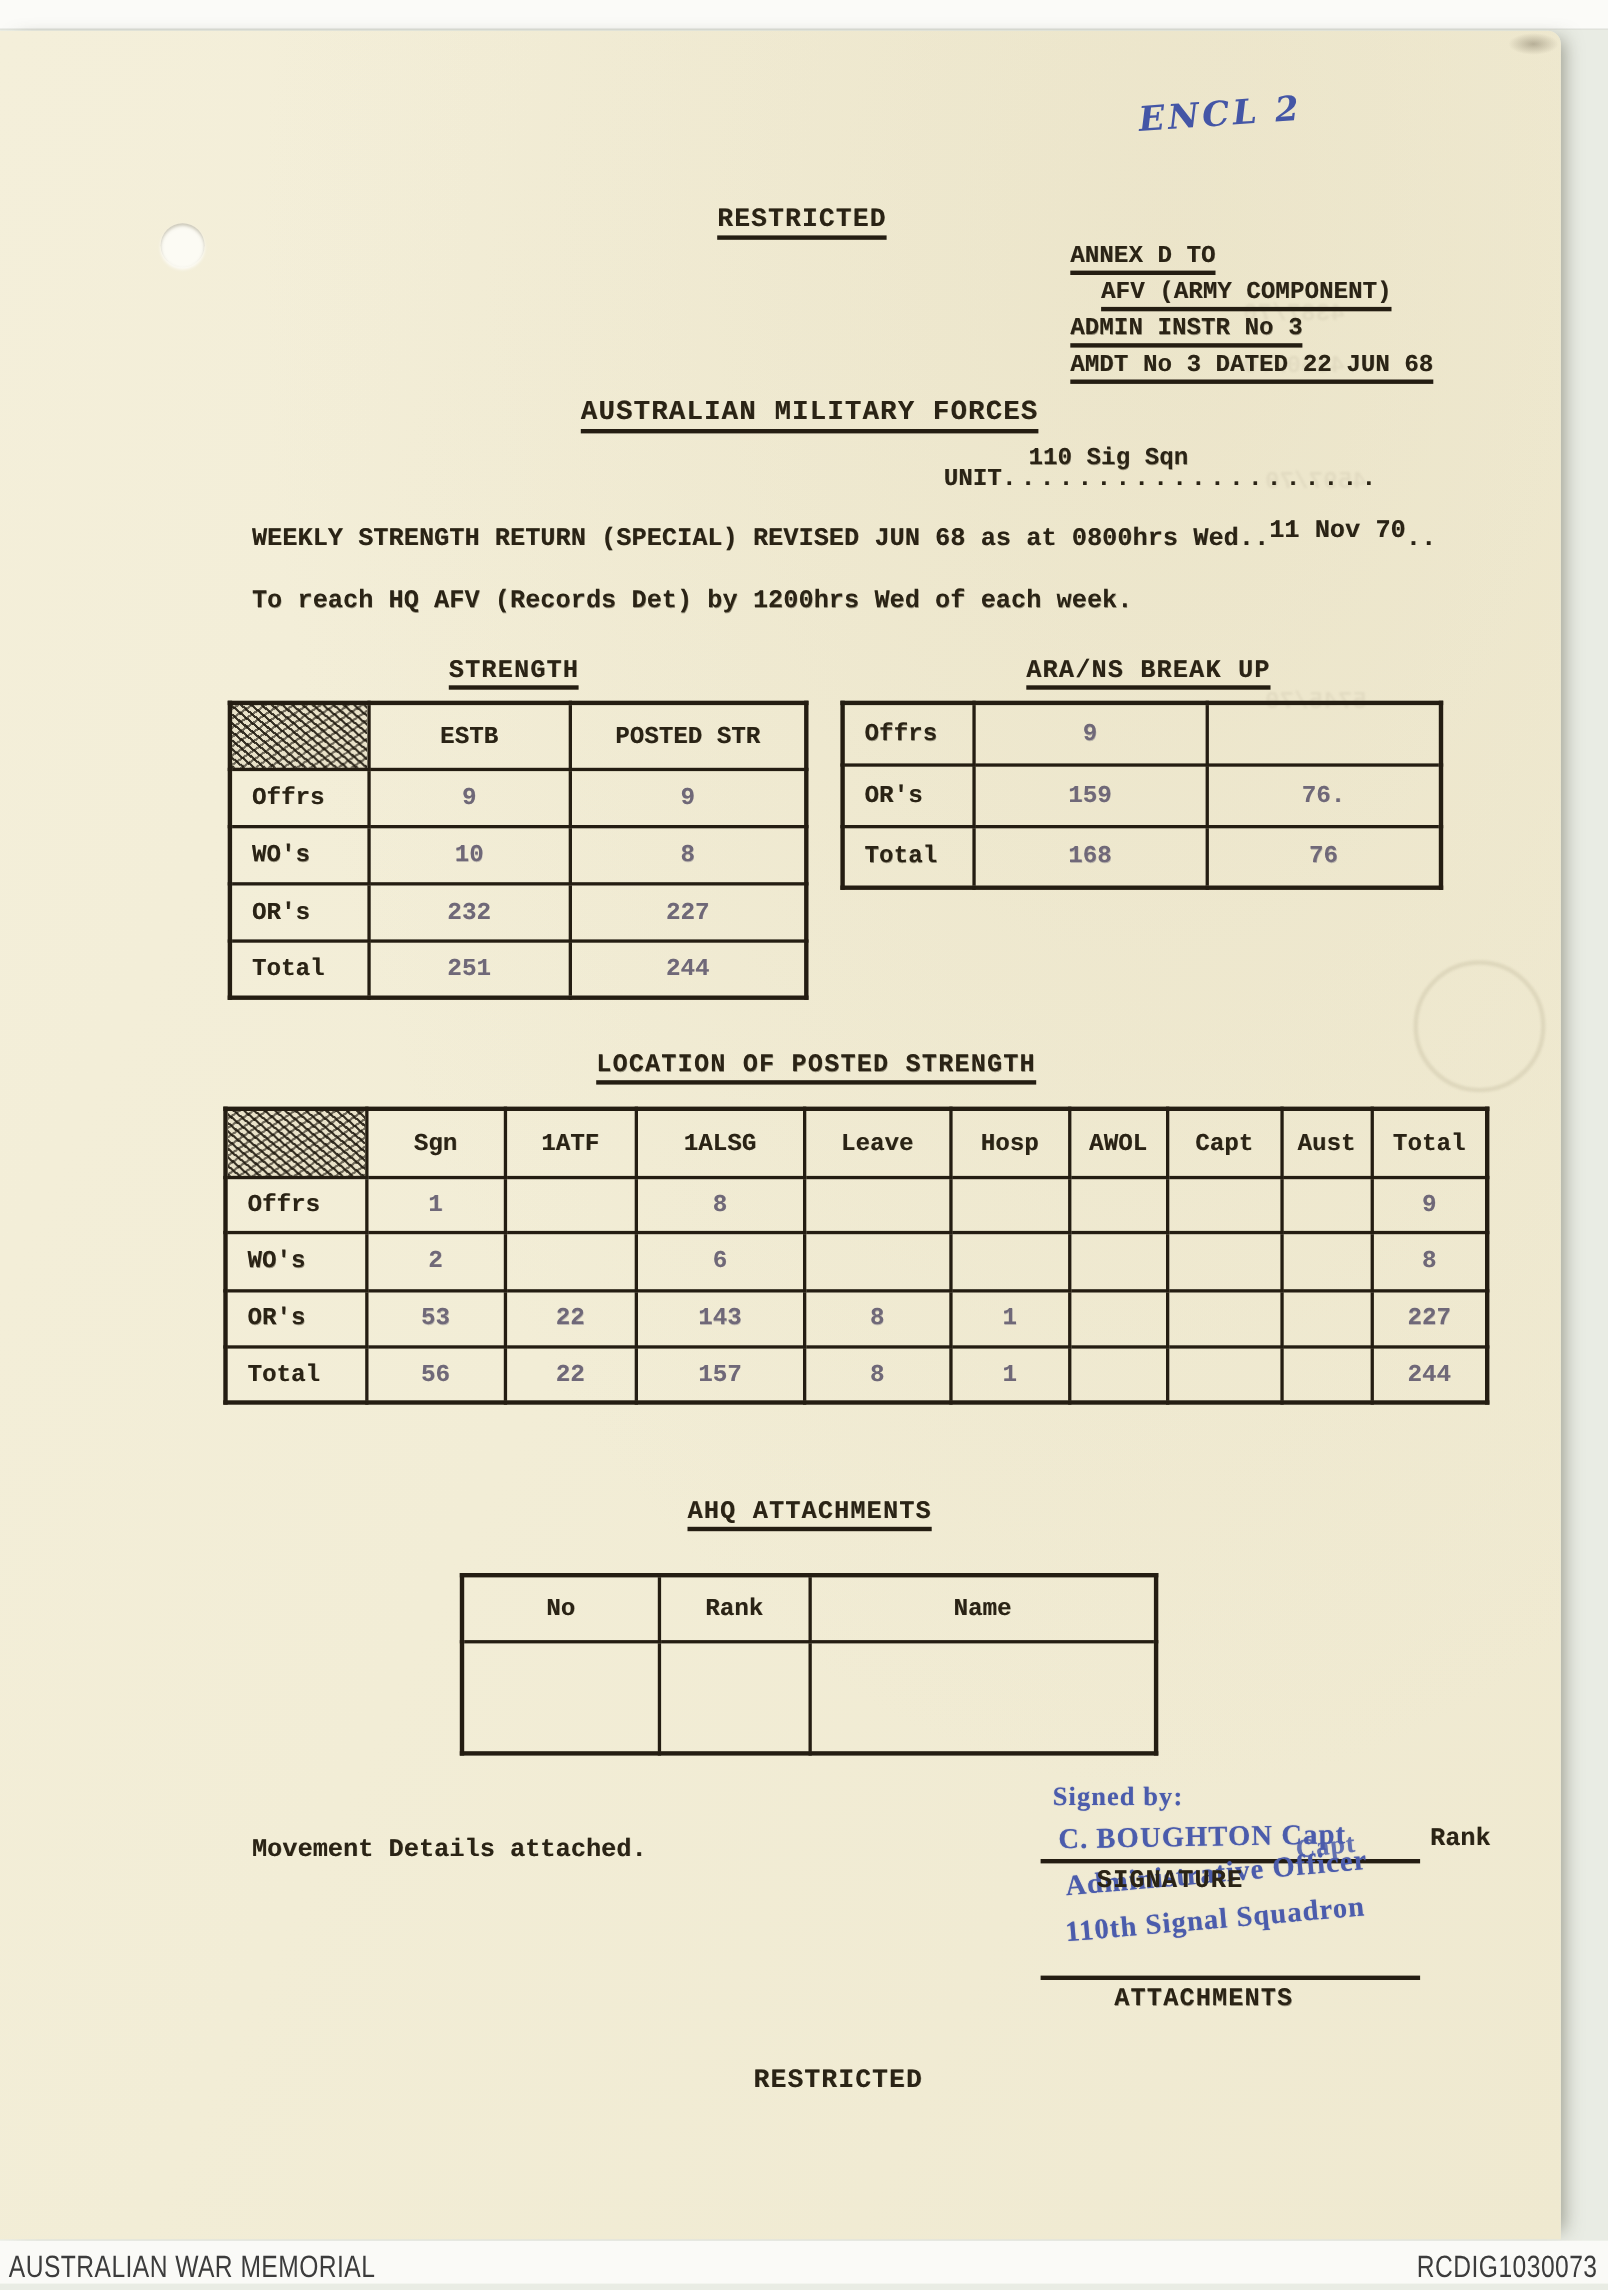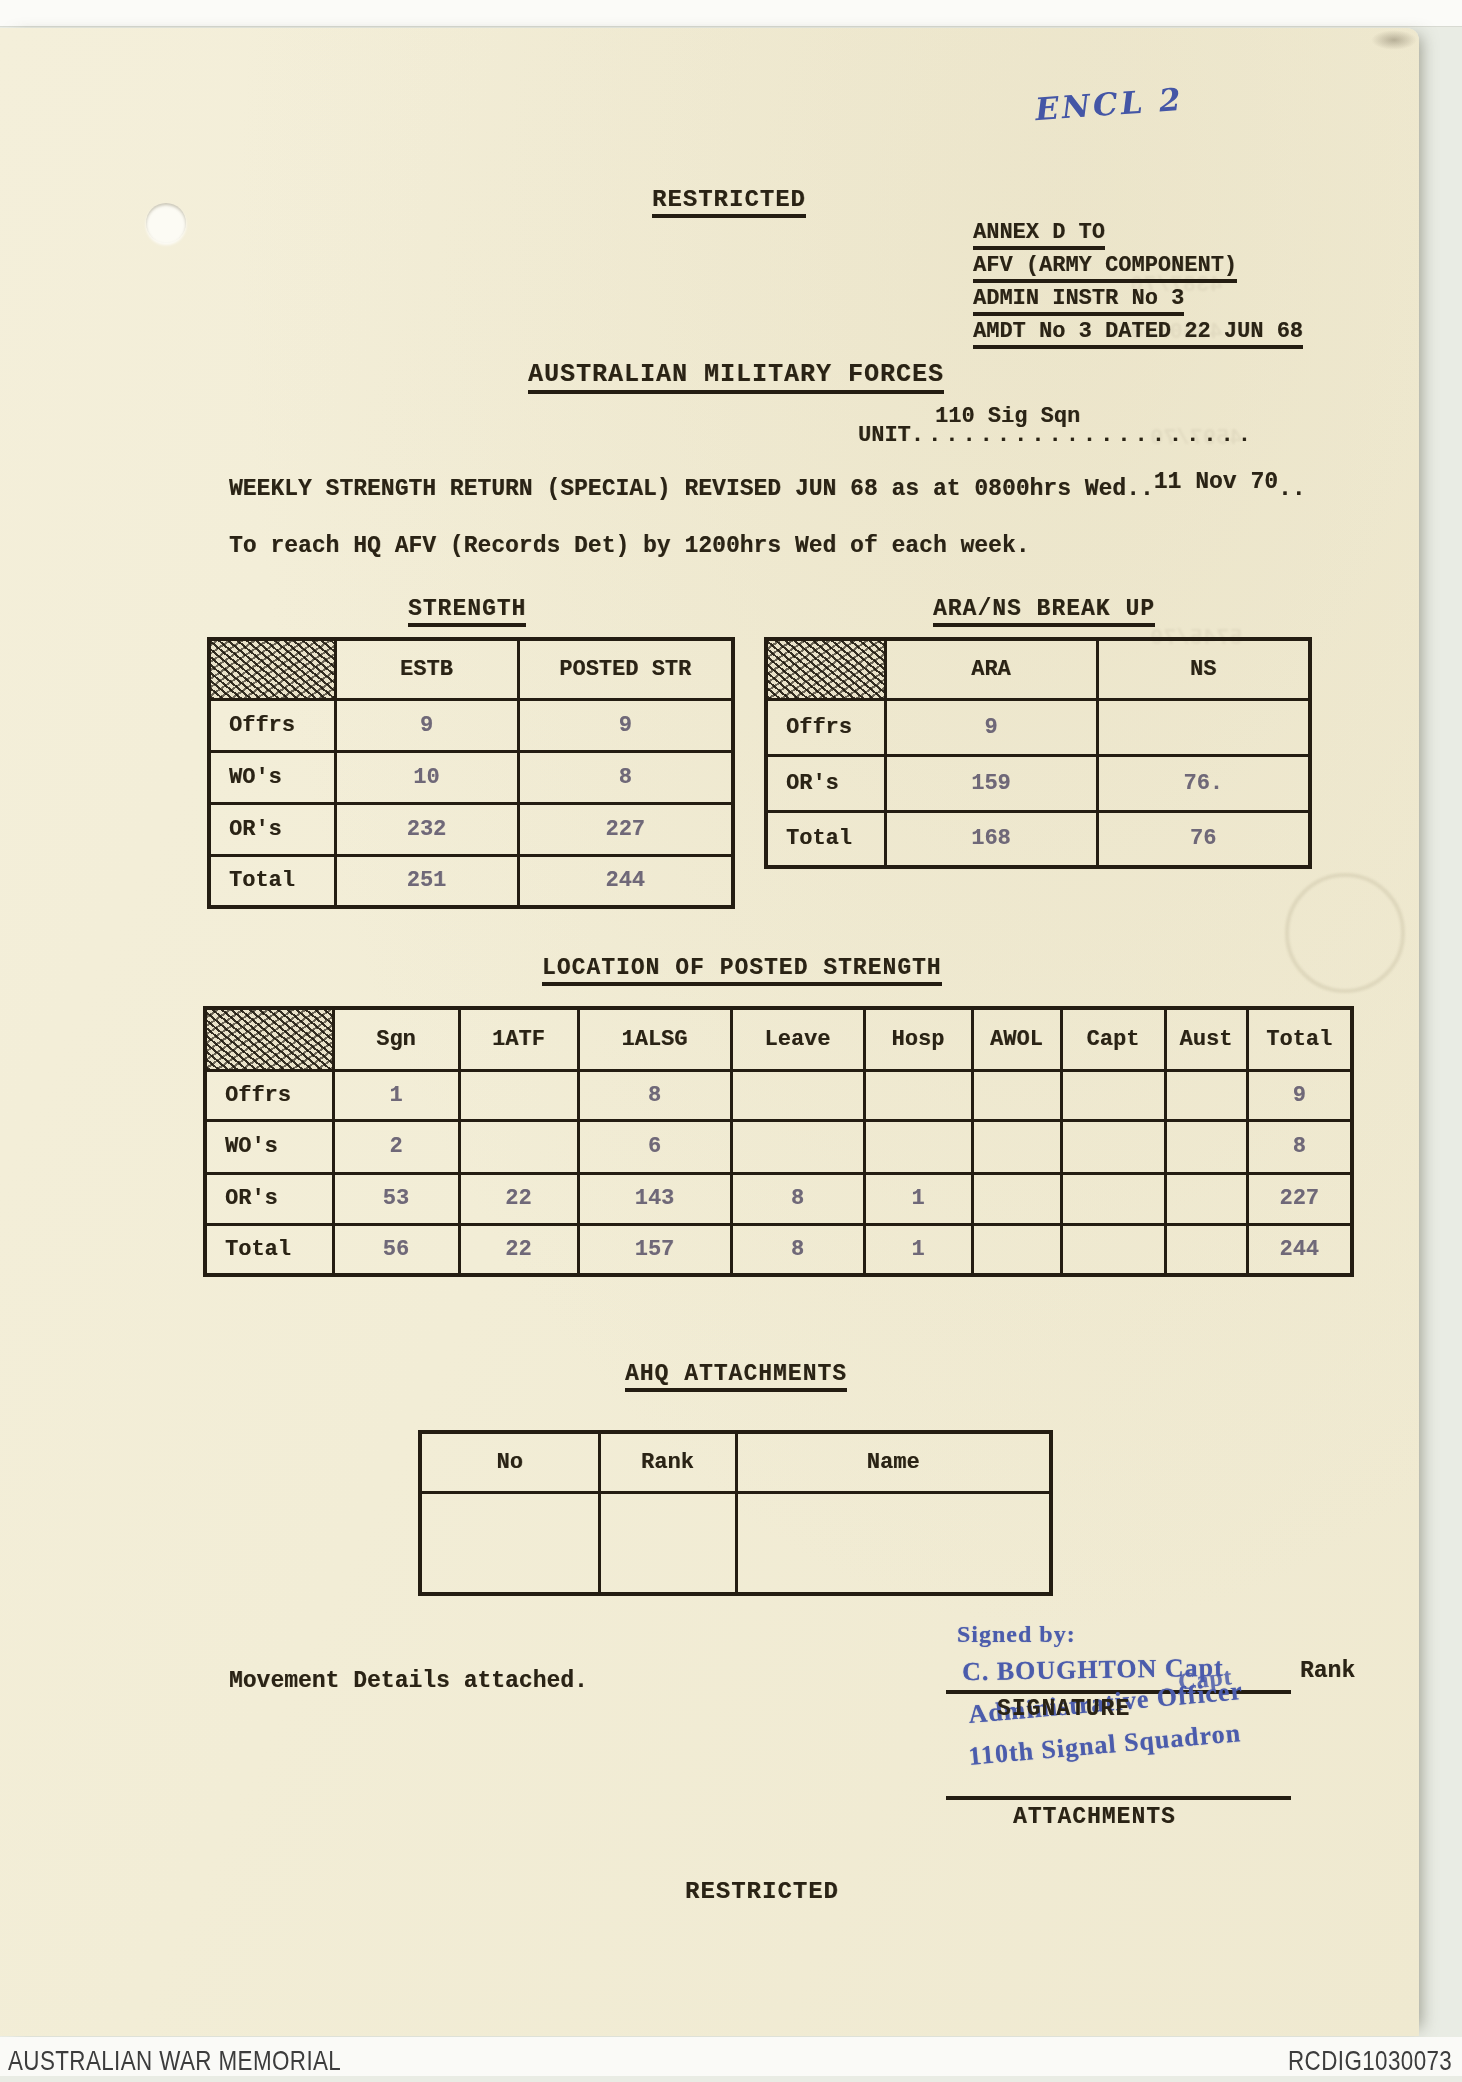--- a/index.html
+++ b/index.html
@@ -66,21 +66,21 @@
     <div class="abs ghost" style="left:1150px; top:398px;">4597/70</div>
     <div class="abs ghost" style="left:1150px; top:598px;">5745/70</div>
     <div class="ghost-circle"></div>
 
     <div class="abs handwriting" style="left:1035px; top:58px;">ENCL 2</div>
 
     <div class="abs type u4" style="left:652px; top:158px; font-size:24px; letter-spacing:1px;">RESTRICTED</div>
 
     <div class="abs" style="left:973px; top:192px;">
       <div class="type u4" style="font-size:22px; margin-bottom:3px;">ANNEX D TO</div>
-      <div class="type u4" style="font-size:22px; margin-bottom:3px;">AFV (ARMY COMPONENT)</div>
+      <div class="type u4" style="font-size:22px; margin-bottom:3px;margin-left:28px;">AFV (ARMY COMPONENT)</div>
       <div class="type u4" style="font-size:22px; margin-bottom:3px;">ADMIN INSTR No 3</div>
       <div class="type u4" style="font-size:22px;">AMDT No 3 DATED 22 JUN 68</div>
     </div>
 
     <div class="abs type u4" style="left:528px; top:332px; font-size:25px; letter-spacing:1px;">AUSTRALIAN MILITARY FORCES</div>
 
     <div class="abs type" style="left:935px; top:376px; font-size:22px;">110 Sig Sqn</div>
     <div class="abs" style="left:858px; top:395px;">
       <span class="type" style="font-size:22px;">UNIT</span><span class="type" style="font-size:22px; letter-spacing:4px;">....................</span>
     </div>
@@ -127,25 +127,20 @@
       </table>
 
     <div class="abs type u4" style="left:933px; top:568px; font-size:23px; letter-spacing:1px;">ARA/NS BREAK UP</div>
     <table class="abs doc-table" style="left:764px; top:609px; width:544px;">
       <colgroup>
           <col style="width:119px">
           <col style="width:212px">
           <col style="width:213px">
         </colgroup>
       <tbody>
-          <tr style="height:60px">
-        <td class="hatch"></td>
-        <td class="ctr type">ARA</td>
-        <td class="ctr type">NS</td>
-      </tr>
       <tr style="height:56px">
         <td class="lbl type">Offrs</td>
         <td class="ctr val">9</td>
         <td class="ctr val"></td>
       </tr>
       <tr style="height:56px">
         <td class="lbl type">OR's</td>
         <td class="ctr val">159</td>
         <td class="ctr val">76.</td>
       </tr>

